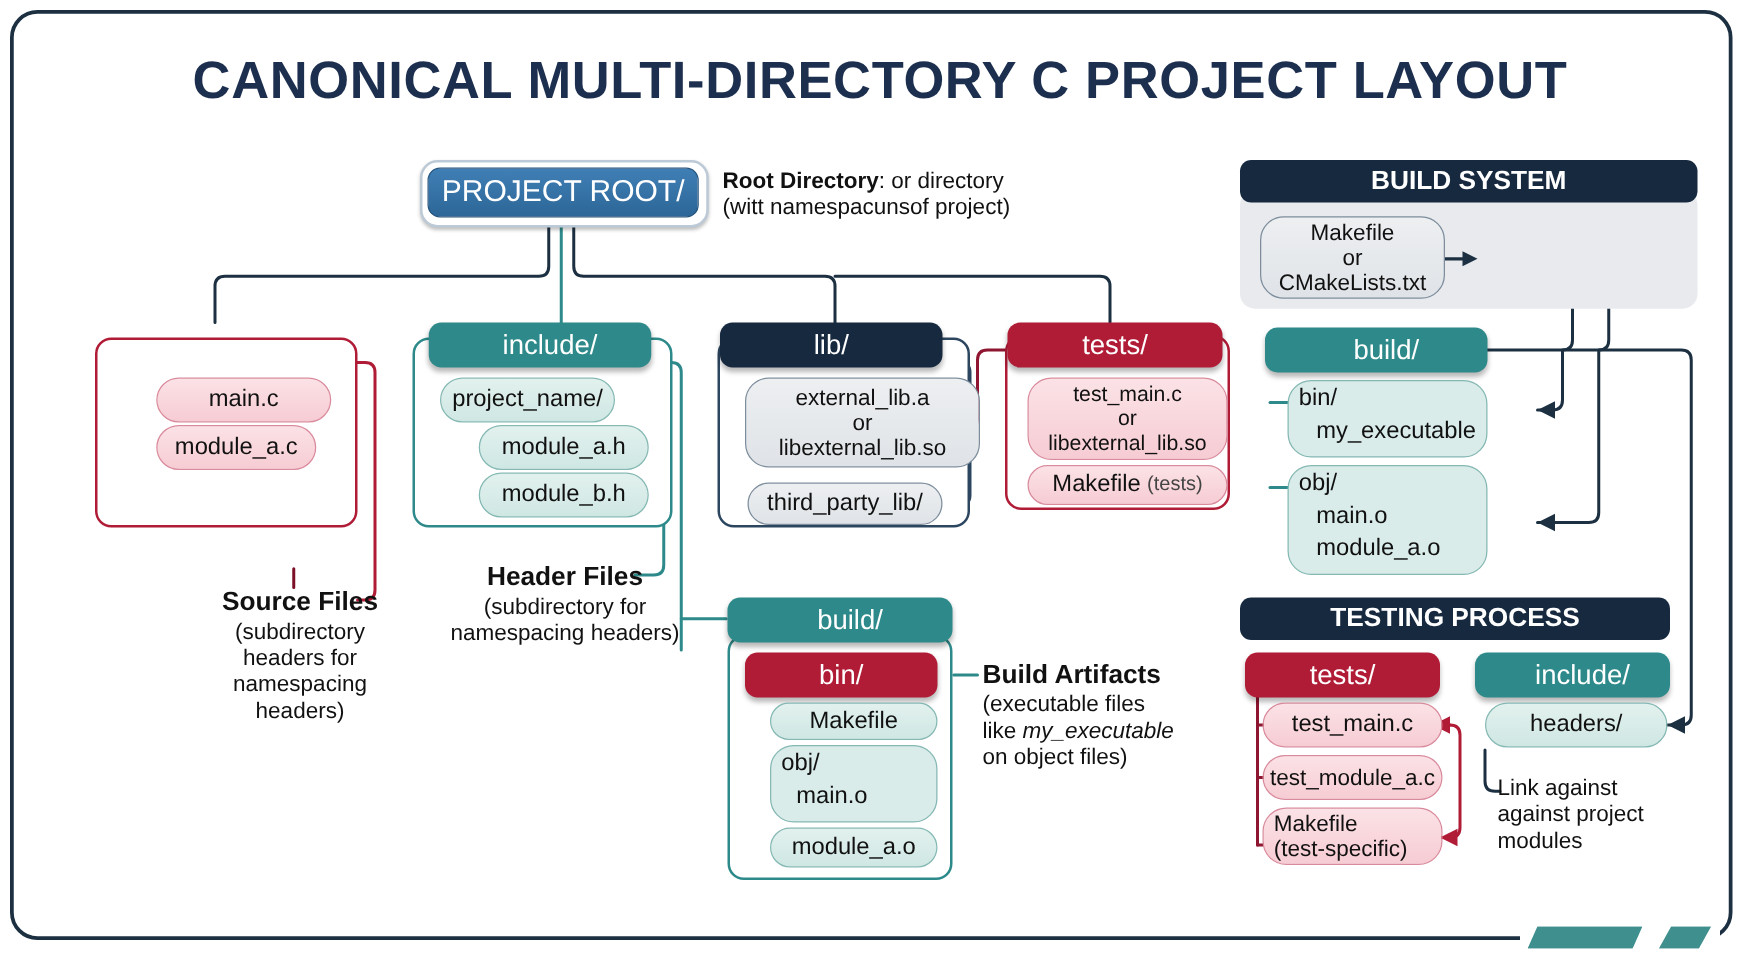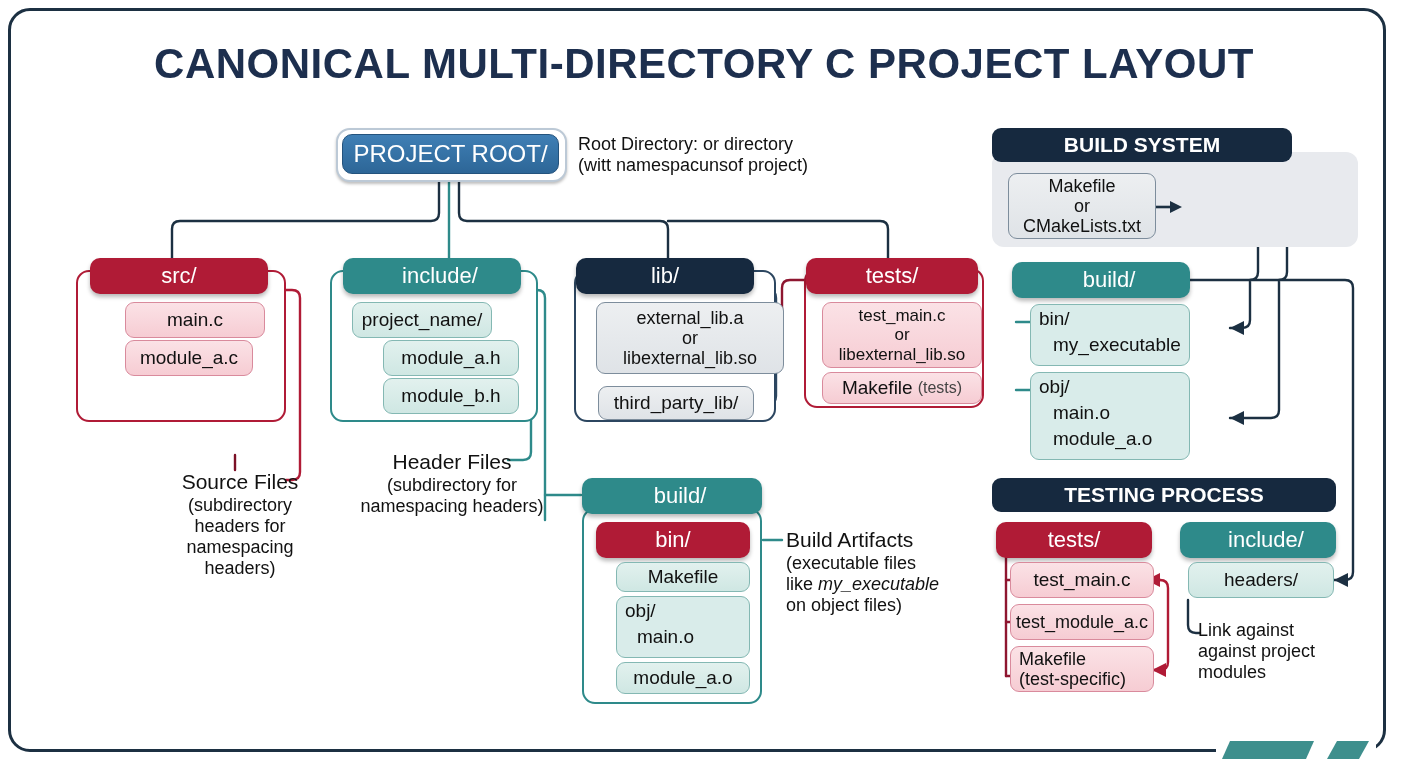--- a/index.html
+++ b/index.html
@@ -30,34 +30,34 @@
   .hdr-navy{background:#16293f;}
   .hdr-panel{background:#16293f;color:#fff;font-size:21px;font-weight:bold;border-radius:9px;}
 
   
   .grp{position:absolute;box-sizing:border-box;border-radius:13px;background:#fff;}
   .grp-crimson{border:2px solid #b01b36;}
   .grp-teal{border:2px solid #2e8a8a;}
   .grp-navy{border:2px solid #2c4660;}
 
   
-  .item{font-size:19px;color:#111;border-radius:9px;}
+  .item{font-size:19px;color:#111;border-radius:19px;}
   .it-pink{background:linear-gradient(#fbe2e6,#f6ccd3);border:1.5px solid #d98a9c;justify-content:center;}
   .it-mint{background:linear-gradient(#e2f1ee,#cfe7e3);border:1.5px solid #84b8b3;}
   .it-gray{background:linear-gradient(#edeff1,#dfe3e7);border:1.5px solid #7d8d9c;}
   .it-mint2{background:#d9ecea;border:1.5px solid #84b8b3;}
   .small{font-size:16px;color:#444;}
   .twoline{flex-direction:column;line-height:1.12;}
 
   
   .panel{position:absolute;background:#e8eaee;border-radius:12px;}
 
   
   .note{position:absolute;font-size:18px;color:#111;line-height:1.18;}
-  .note b{font-weight:normal;}
+  .note b{font-weight:bold;}
   .note-c{text-align:center;}
   .note-l{text-align:left;}
   .ital{font-style:italic;}
 
   .corner-a{position:absolute;left:1222px;top:741px;width:92px;height:18px;background:#3e8f8d;
             clip-path:polygon(8px 0,92px 0,84px 18px,0 18px);}
   .corner-b{position:absolute;left:1327px;top:741px;width:42px;height:18px;background:#3e8f8d;
             clip-path:polygon(10px 0,42px 0,32px 18px,0 18px);}
   .frame-gap{position:absolute;left:1216px;top:739px;width:160px;height:22px;background:#fff;}
 </style>
@@ -154,23 +154,20 @@
   <div class="root-outer" style="left:336px;top:128px;width:227px;height:50px;"></div>
   <div class="root-inner" style="left:342px;top:134px;width:215px;height:38px;">
     <span>PROJECT ROOT/</span>
   </div>
   <div class="note note-l" style="left:578px;top:134px;width:260px;">
     <b>Root Directory</b><span>: or directory</span><br>
     <span>(witt namespacunsof project)</span>
   </div>
 
   <div class="grp grp-crimson" style="left:76px;top:270px;width:210px;height:152px;"></div>
-  <div class="node hdr hdr-crimson" style="left:90px;top:258px;width:178px;height:36px;">
-    <span>src/</span>
-  </div>
   <div class="node item it-pink" style="left:125px;top:302px;width:140px;height:36px;">
     <span>main.c</span>
   </div>
   <div class="node item it-pink" style="left:125px;top:340px;width:128px;height:36px;">
     <span>module_a.c</span>
   </div>
   <div class="note note-c" style="left:145px;top:470px;width:190px;">
     <b style="font-size:21px;">Source Files</b><br>
     <span>(subdirectory</span><br>
     <span>headers for</span><br>
@@ -242,21 +239,21 @@
     <span>module_a.o</span>
   </div>
   <div class="note note-l" style="left:786px;top:528px;width:200px;">
     <b style="font-size:21px;">Build Artifacts</b><br>
     <span>(executable files</span><br>
     <span>like </span><span class="ital">my_executable</span><br>
     <span>on object files)</span>
   </div>
 
   <div class="panel" style="left:992px;top:152px;width:366px;height:95px;"></div>
-  <div class="node hdr-panel" style="position:absolute;left:992px;top:128px;width:300px;height:34px;display:flex;align-items:center;justify-content:center;">
+  <div class="node hdr-panel" style="position:absolute;left:992px;top:128px;width:366px;height:34px;display:flex;align-items:center;justify-content:center;">
     <span>BUILD SYSTEM</span>
   </div>
   <div class="node item it-gray twoline" style="left:1008px;top:173px;width:148px;height:66px;font-size:18px;">
     <span>Makefile</span>
     <span>or</span>
     <span>CMakeLists.txt</span>
   </div>
   <svg style="position:absolute;left:1156px;top:196px;width:30px;height:22px;">
     <path d="M0 11 L18 11" stroke="#1c3042" stroke-width="2.6" fill="none"></path>
     <polygon points="26,11 14,5 14,17" fill="#1c3042"></polygon>

